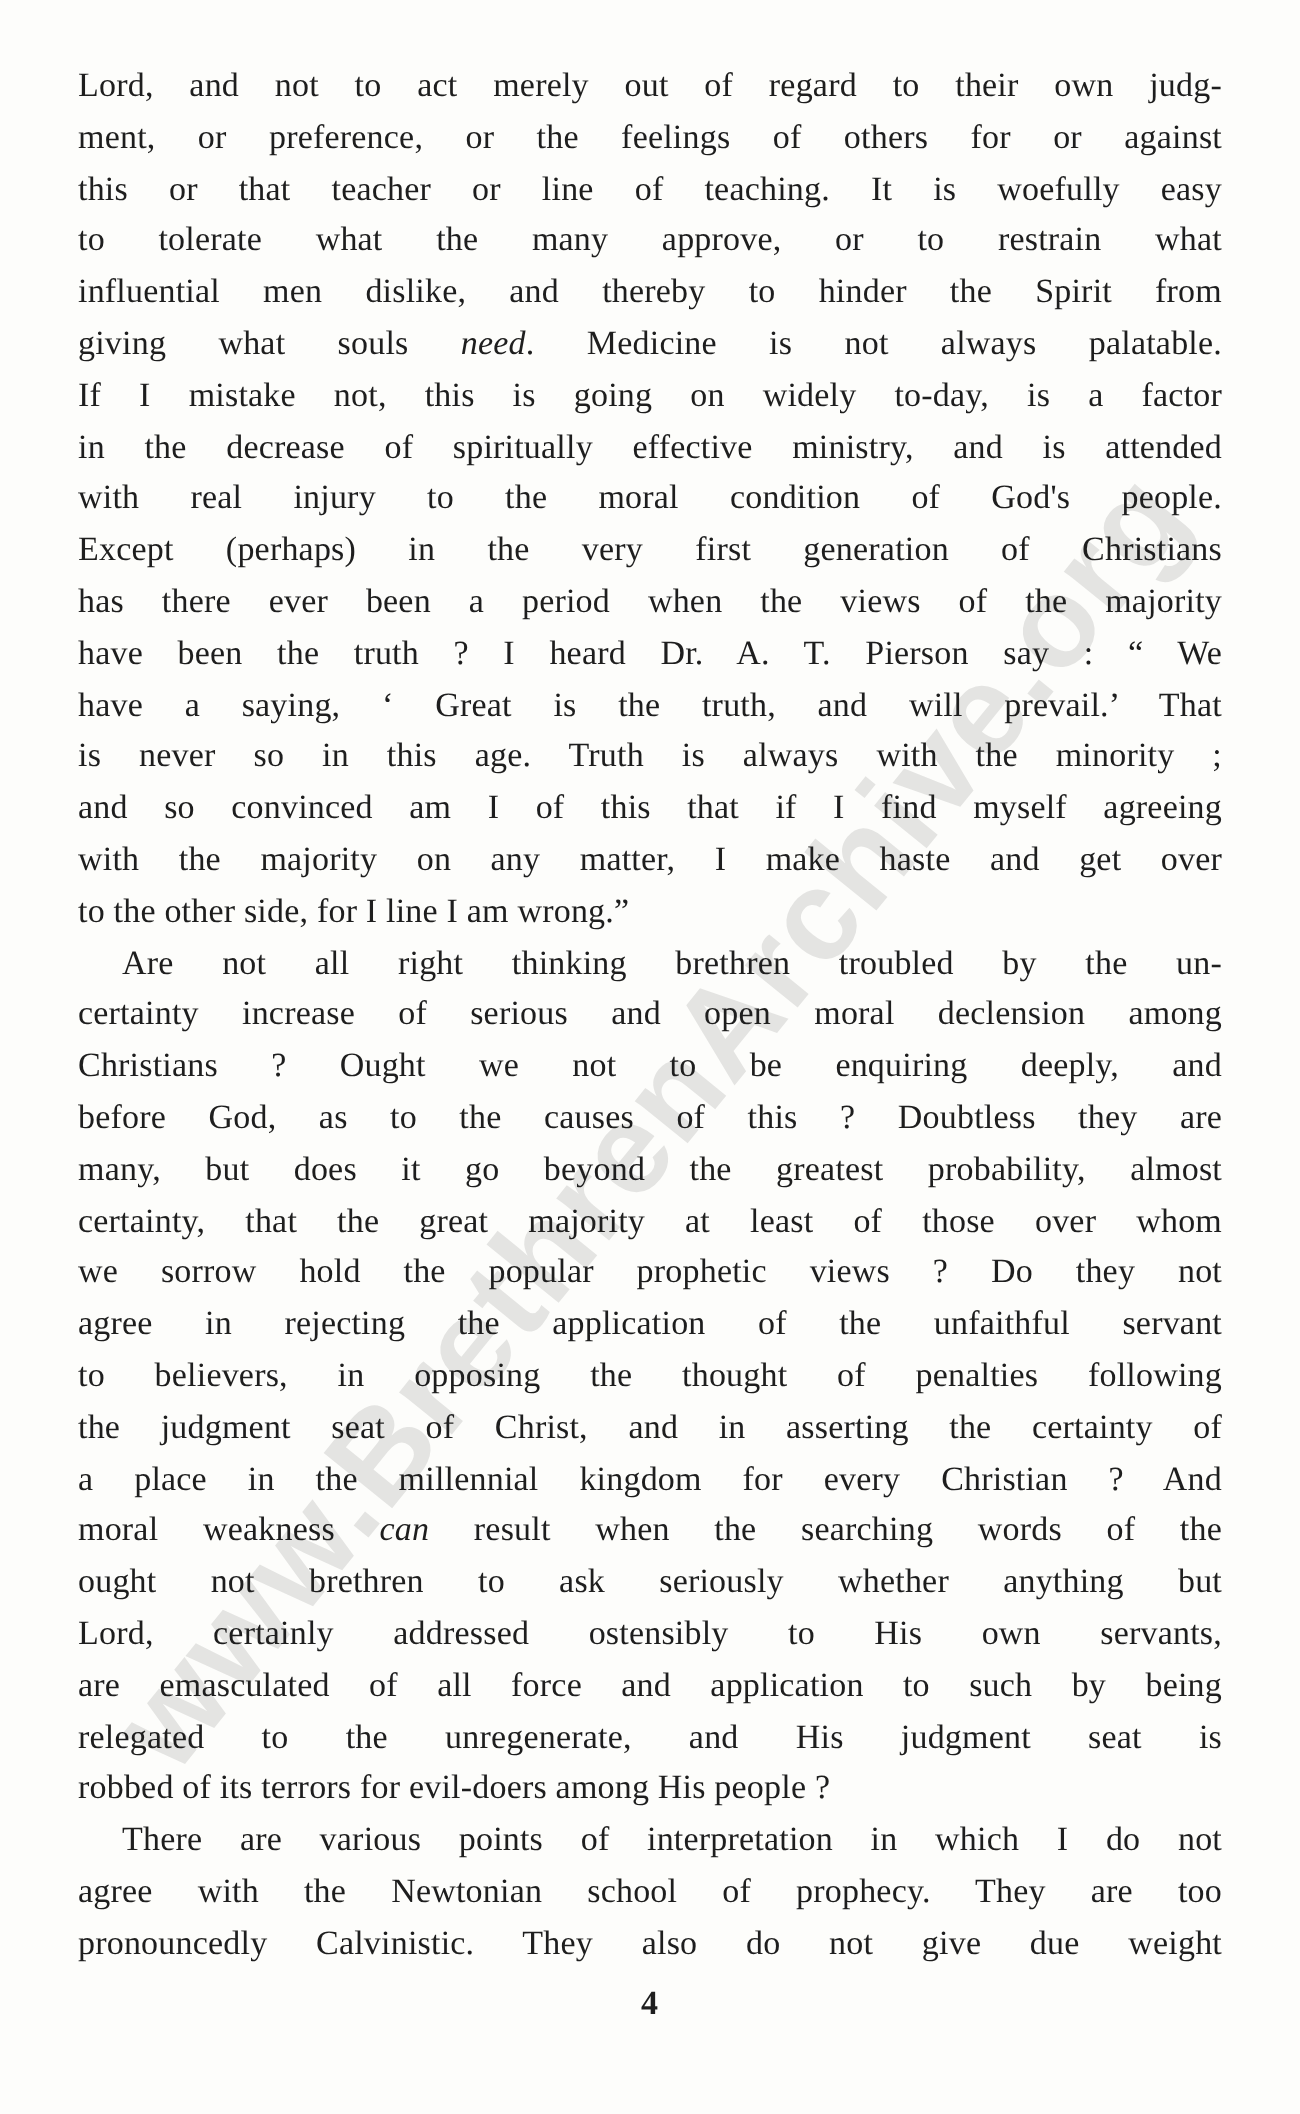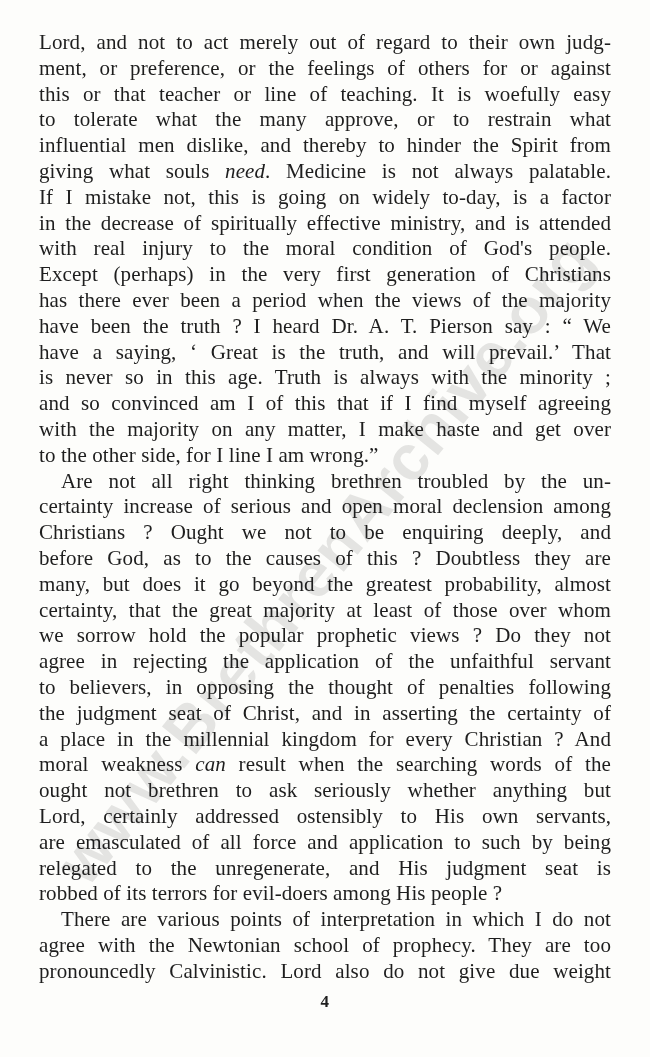--- a/index.html
+++ b/index.html
@@ -28,21 +28,21 @@
     white-space: nowrap;
     user-select: none;
     pointer-events: none;
   }
   .text-block {
     position: absolute;
     left: 39px;
     top: 30px;
     width: 572px;
     color: #1e1e1e;
-    font-size: 21px;
+    font-size: 17px;
     line-height: 25.8px;
     letter-spacing: 0.1px;
   }
   .para { margin: 0; }
   .line {
     text-align: justify;
     text-align-last: justify;
     white-space: normal;
   }
   .line.last { text-align-last: left; }
@@ -101,18 +101,18 @@
         <div class="line">moral weakness <i>can</i> result when the searching words of the</div>
         <div class="line">ought not brethren to ask seriously whether anything but</div>
         <div class="line">Lord, certainly addressed ostensibly to His own servants,</div>
         <div class="line">are emasculated of all force and application to such by being</div>
         <div class="line">relegated to the unregenerate, and His judgment seat is</div>
         <div class="line last">robbed of its terrors for evil-doers among His people ?</div>
       </div>
       <div class="para">
         <div class="line first-indent">There are various points of interpretation in which I do not</div>
         <div class="line">agree with the Newtonian school of prophecy. They are too</div>
-        <div class="line">pronouncedly Calvinistic. Lord also do not give due weight</div>
+        <div class="line">pronouncedly Calvinistic. They also do not give due weight</div>
       </div>
     </div>
 
   <div class="page-number">4</div>
 </div>
 
 </body></html>

